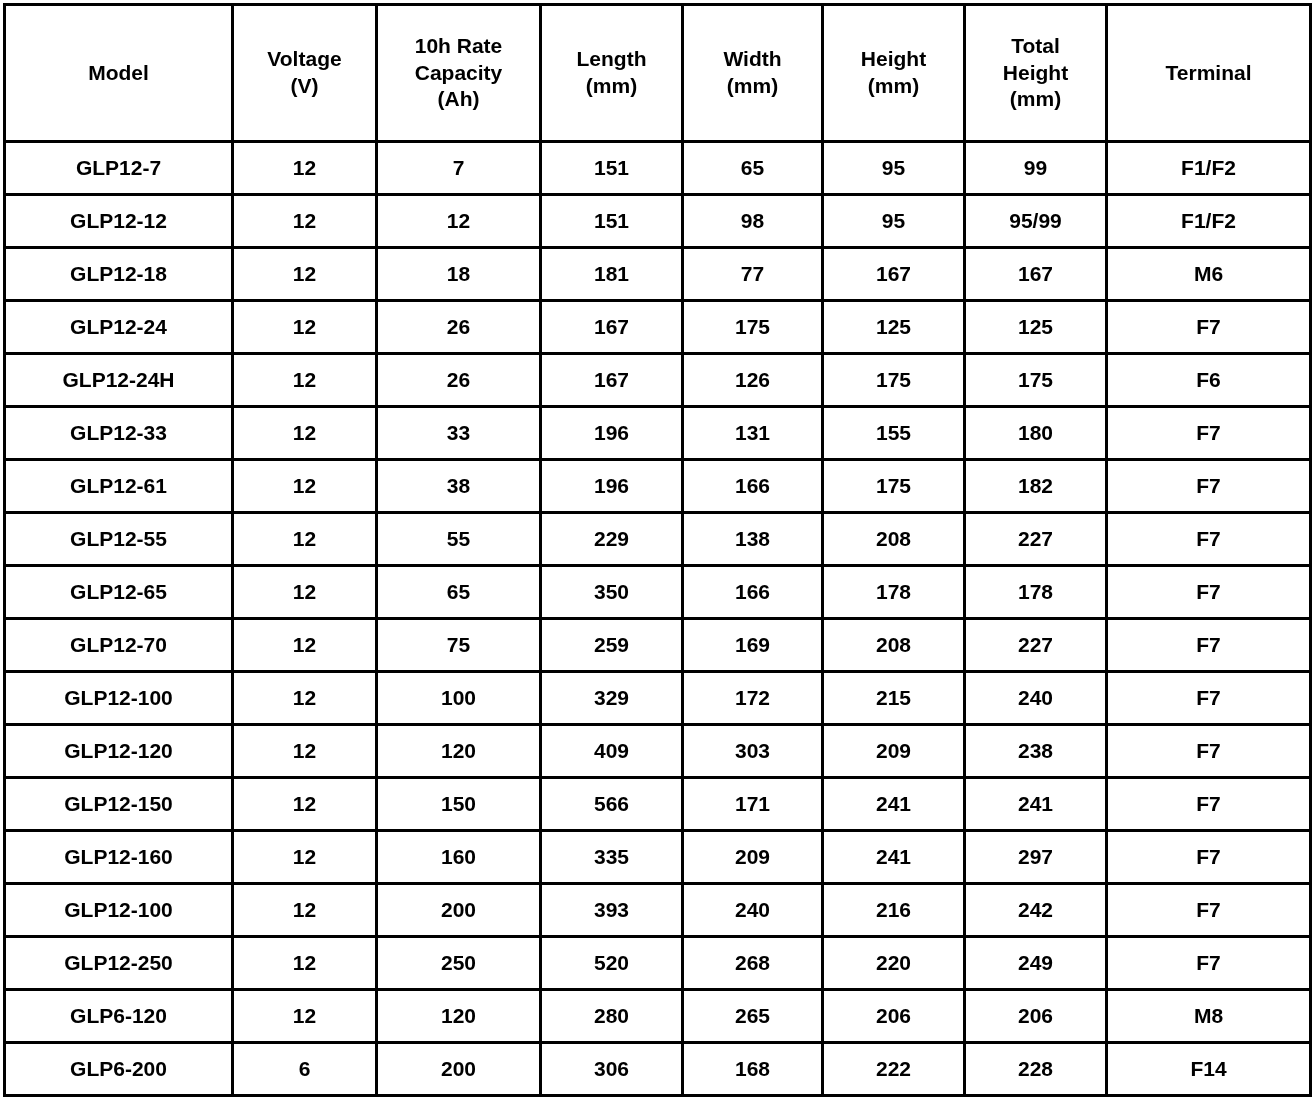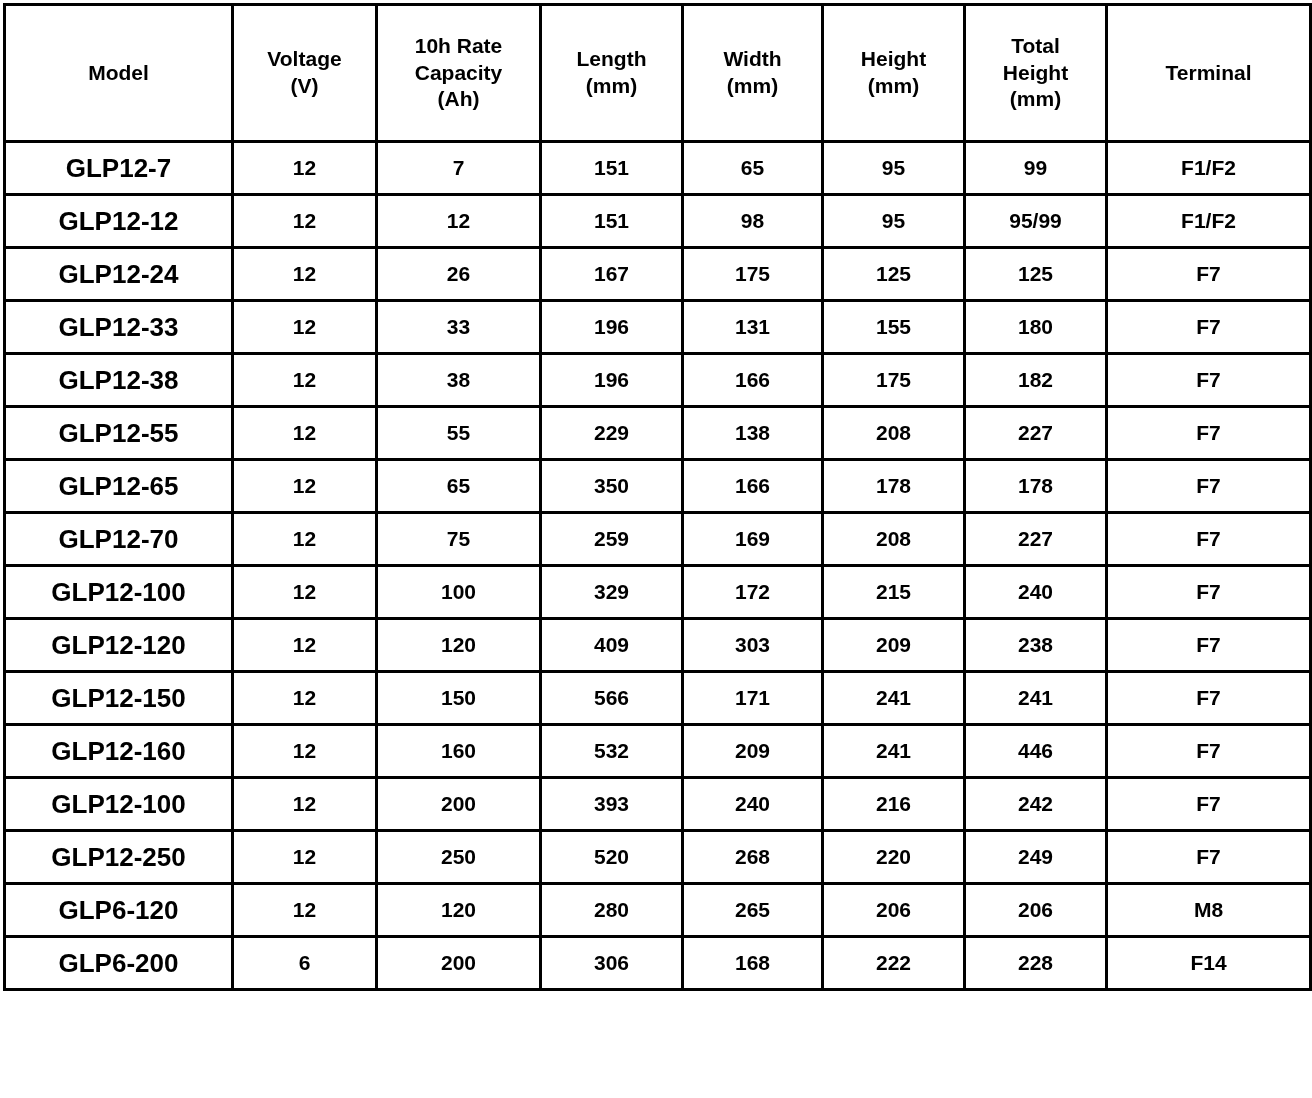--- a/index.html
+++ b/index.html
@@ -31,21 +31,21 @@
   .spec-table thead th {
     font-size: 21px;
     line-height: 1.28;
     height: 134px;
   }
   .spec-table tbody td {
     font-size: 21px;
     height: 50px;
   }
   .spec-table tbody td.model-cell {
-    font-size: 26px;
+    font-size: 21px;
     margin-left: 32px;
   }
   
   col.c0 { width: 228px; }
   col.c1 { width: 144px; }
   col.c2 { width: 164px; }
   col.c3 { width: 142px; }
   col.c4 { width: 140px; }
   col.c5 { width: 142px; }
   col.c6 { width: 142px; }
@@ -117,41 +117,61 @@
         <td class="model-cell">GLP12-12</td>
         <td>12</td>
         <td>12</td>
         <td>151</td>
         <td>98</td>
         <td>95</td>
         <td>95/99</td>
         <td>F1/F2</td>
       </tr>
       <tr>
+        <td class="model-cell">GLP12-18</td>
+        <td>12</td>
+        <td>18</td>
+        <td>181</td>
+        <td>77</td>
+        <td>167</td>
+        <td>167</td>
+        <td>M6</td>
+      </tr>
+      <tr>
         <td class="model-cell">GLP12-24</td>
         <td>12</td>
         <td>26</td>
         <td>167</td>
         <td>175</td>
         <td>125</td>
         <td>125</td>
         <td>F7</td>
+      </tr>
+      <tr>
+        <td class="model-cell">GLP12-24H</td>
+        <td>12</td>
+        <td>26</td>
+        <td>167</td>
+        <td>126</td>
+        <td>175</td>
+        <td>175</td>
+        <td>F6</td>
       </tr>
       <tr>
         <td class="model-cell">GLP12-33</td>
         <td>12</td>
         <td>33</td>
         <td>196</td>
         <td>131</td>
         <td>155</td>
         <td>180</td>
         <td>F7</td>
       </tr>
       <tr>
-        <td class="model-cell">GLP12-38</td>
+        <td class="model-cell">GLP12-61</td>
         <td>12</td>
         <td>38</td>
         <td>196</td>
         <td>166</td>
         <td>175</td>
         <td>182</td>
         <td>F7</td>
       </tr>
       <tr>
         <td class="model-cell">GLP12-55</td>
@@ -210,24 +230,24 @@
         <td>566</td>
         <td>171</td>
         <td>241</td>
         <td>241</td>
         <td>F7</td>
       </tr>
       <tr>
         <td class="model-cell">GLP12-160</td>
         <td>12</td>
         <td>160</td>
-        <td>532</td>
+        <td>335</td>
         <td>209</td>
         <td>241</td>
-        <td>446</td>
+        <td>297</td>
         <td>F7</td>
       </tr>
       <tr>
         <td class="model-cell">GLP12-100</td>
         <td>12</td>
         <td>200</td>
         <td>393</td>
         <td>240</td>
         <td>216</td>
         <td>242</td>

